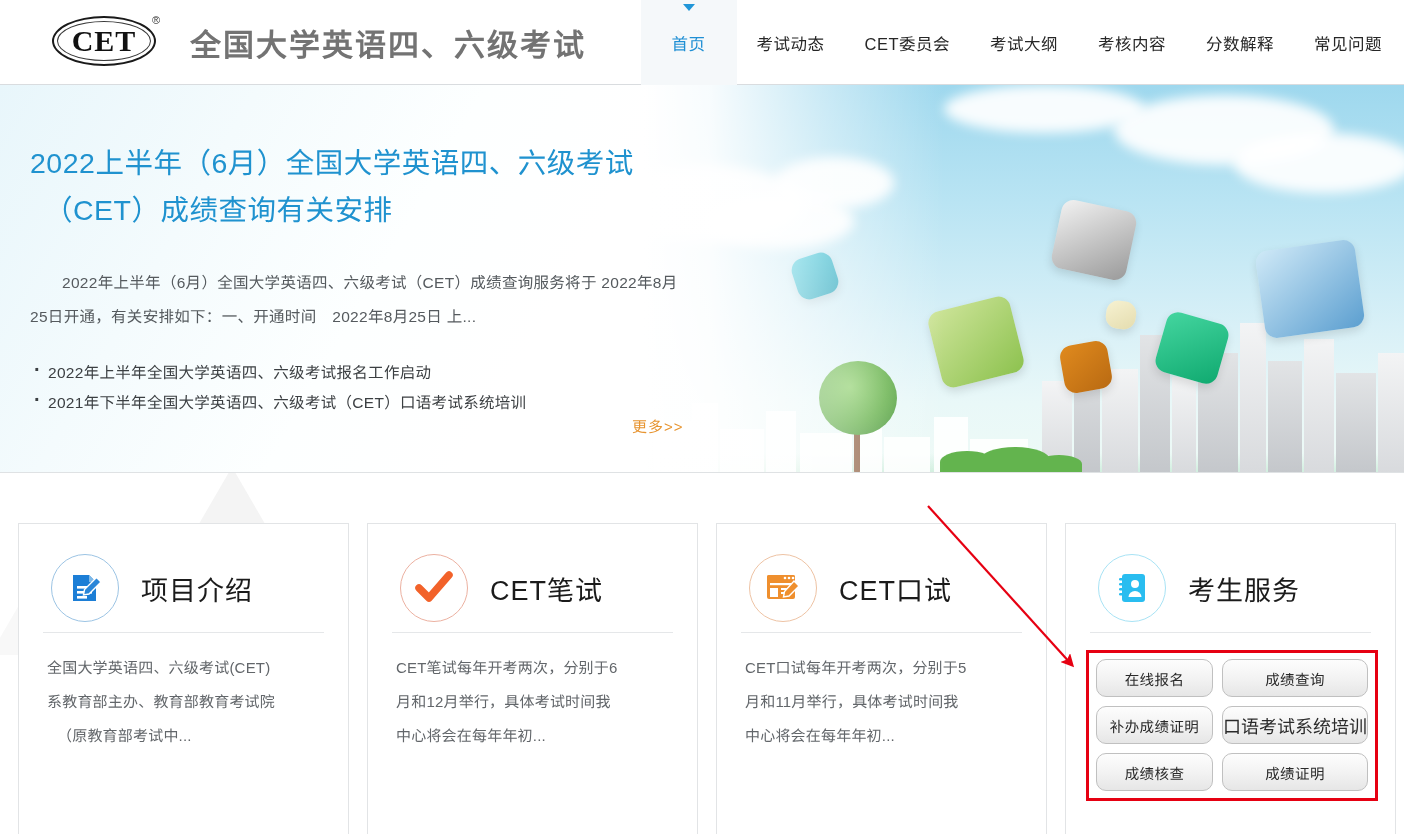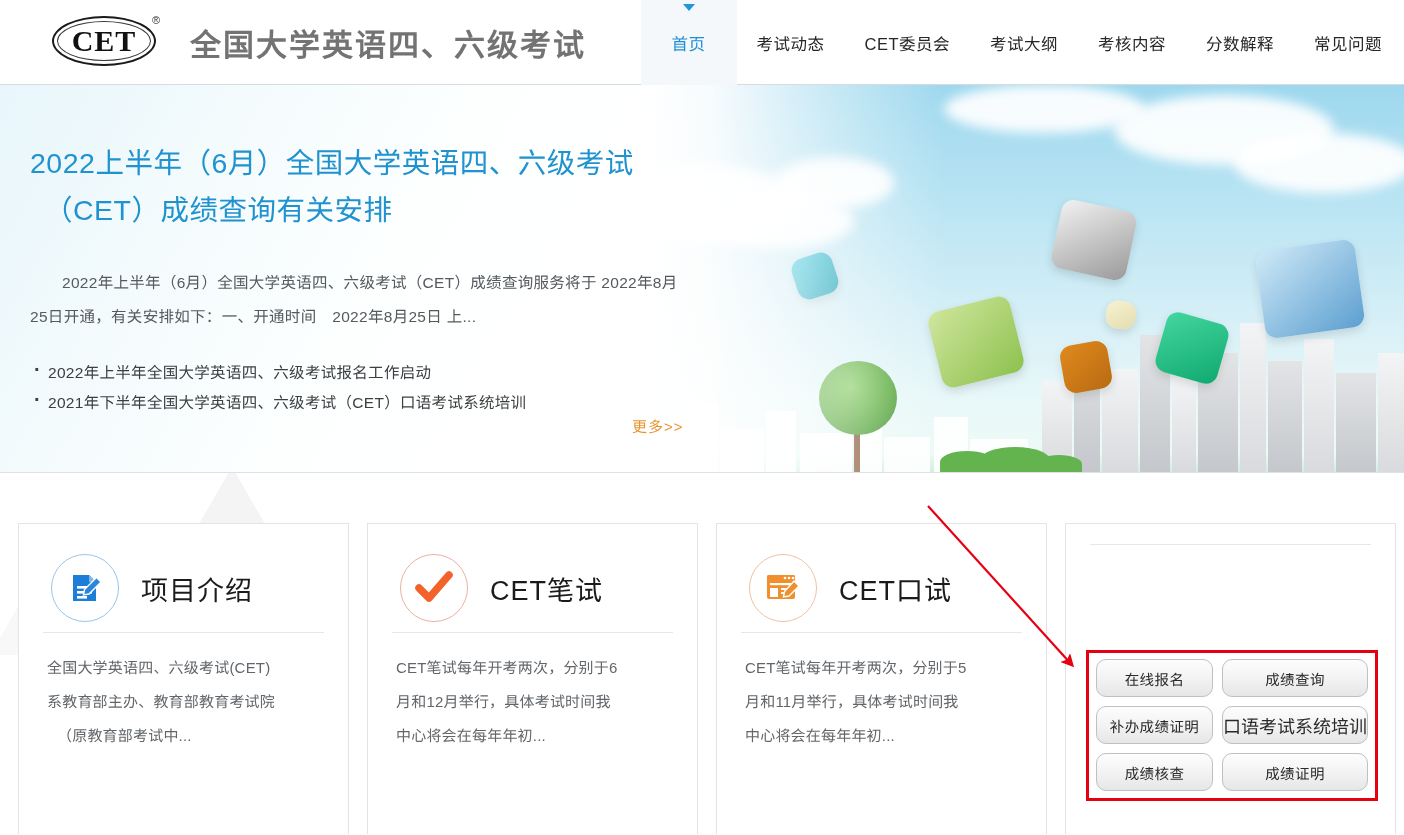--- a/index.html
+++ b/index.html
@@ -479,28 +479,42 @@
             <rect x="7" y="19" width="8" height="9" fill="#ffffff"></rect>
             <rect x="18" y="19" width="11" height="2" fill="#ffffff"></rect>
             <rect x="18" y="23" width="11" height="2" fill="#ffffff"></rect>
             <path d="M31 12 l5 5 -10 10 -5.5 1 1 -5.5 z" fill="#ef8f2e" stroke="#ffffff" stroke-width="1.4"></path>
           </svg>
         </div>
         <div class="card-title">CET口试</div>
       </div>
       <div class="card-sep"></div>
       <div class="card-body">
-        <span class="c">CET笔试每年开考两次，分别于5</span>
+        <span class="c">CET口试每年开考两次，分别于5</span>
         <span class="c">月和11月举行，具体考试时间我</span>
         <span class="c">中心将会在每年年初...</span>
       </div>
       <div class="detail-link">详细&gt;&gt;</div>
     </div>
 
     <div class="card">
+      <div class="card-head">
+        <div class="icon-circle cyan">
+          <svg width="38" height="38" viewBox="0 0 38 38" aria-hidden="true">
+            <rect x="9" y="5" width="23" height="28" rx="3" fill="#29bdf0"></rect>
+            <rect x="6" y="9" width="7" height="2.4" rx="1.2" fill="#29bdf0"></rect>
+            <rect x="6" y="14" width="7" height="2.4" rx="1.2" fill="#29bdf0"></rect>
+            <rect x="6" y="19" width="7" height="2.4" rx="1.2" fill="#29bdf0"></rect>
+            <rect x="6" y="24" width="7" height="2.4" rx="1.2" fill="#29bdf0"></rect>
+            <circle cx="22" cy="15" r="4" fill="#ffffff"></circle>
+            <path d="M15.5 28 a6.5 6 0 0 1 13 0 z" fill="#ffffff"></path>
+          </svg>
+        </div>
+        <div class="card-title">考生服务</div>
+      </div>
       <div class="card-sep"></div>
 
       <div class="svc-wrap">
         <div class="svc-btn">
           <span>在线报名</span>
         </div>
         <div class="svc-btn">
           <span>成绩查询</span>
         </div>
         <div class="svc-btn">

